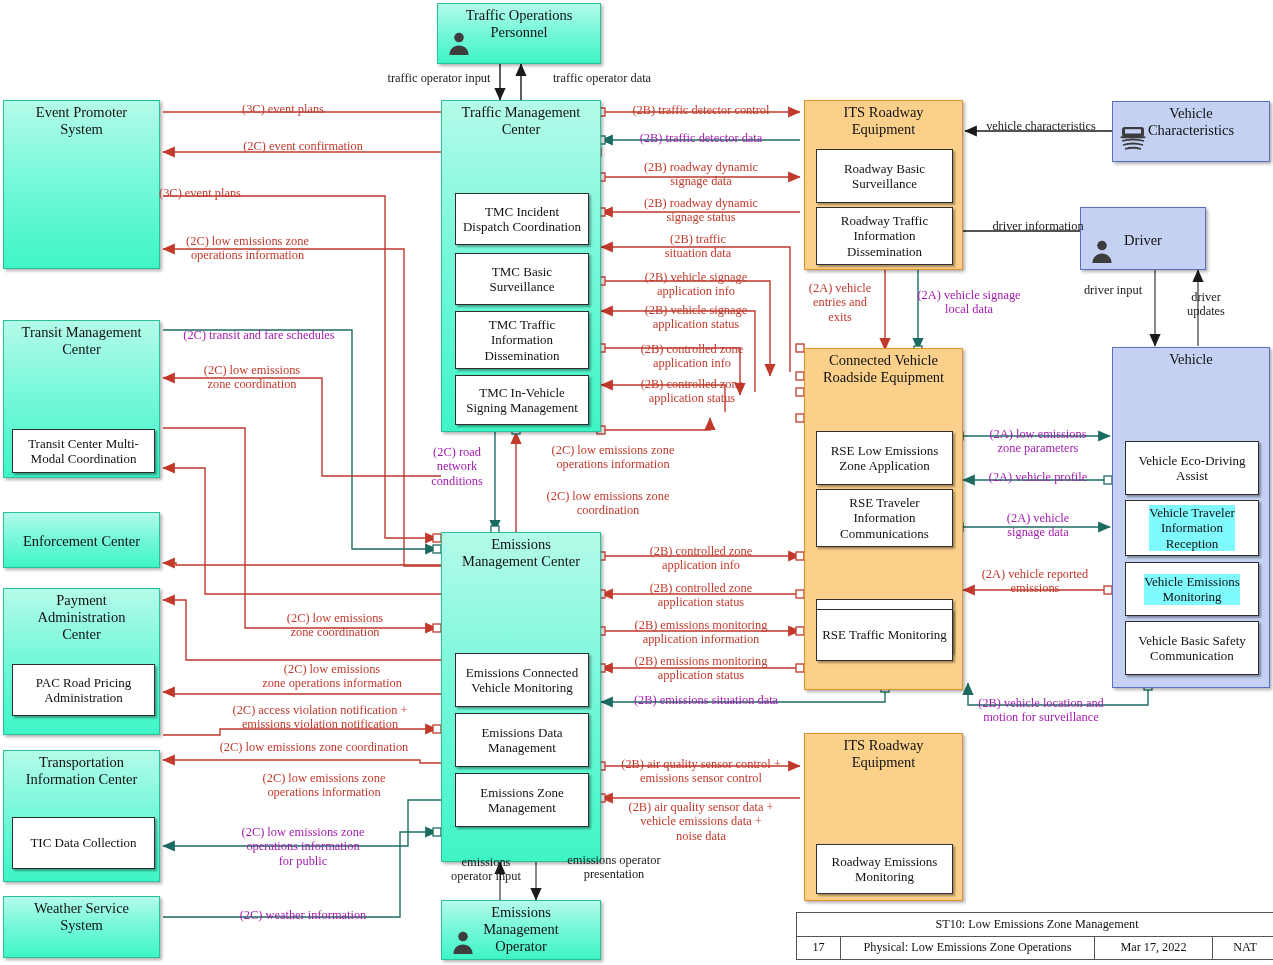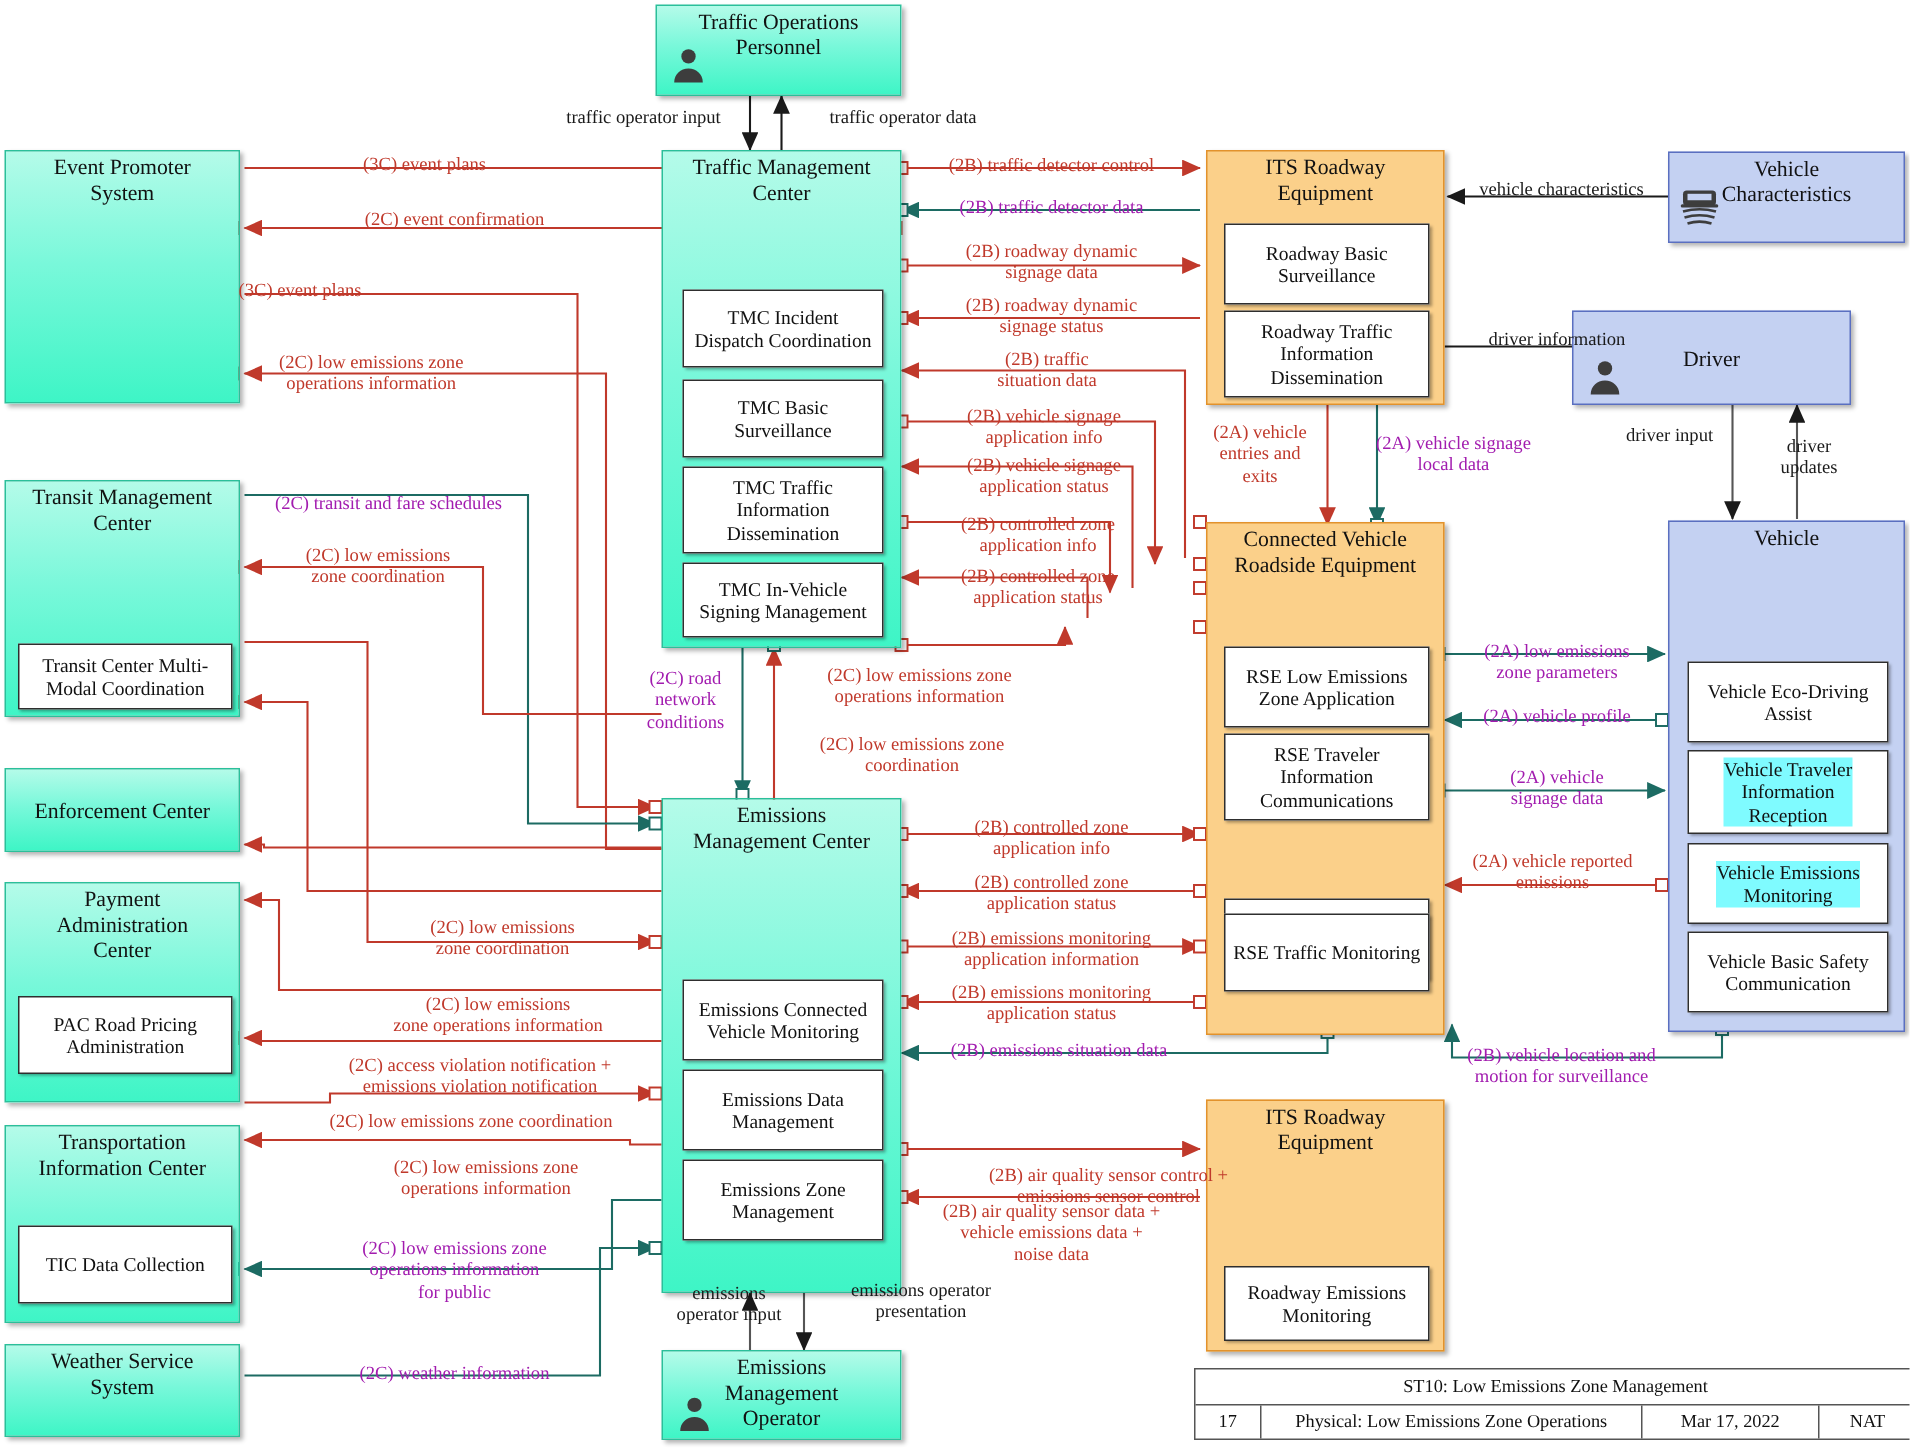--- a/index.html
+++ b/index.html
@@ -298,21 +298,21 @@
   <svg class="glyph" style="left:5px;top:22px;width:30px;height:30px;" viewBox="0 0 30 30">
     <rect x="4" y="3" width="22" height="10" rx="2.5" fill="#3d3d3d"></rect>
     <rect x="7" y="5.2" width="16" height="4.3" fill="#c4d1f2"></rect>
     <rect x="2.5" y="12.2" width="25" height="2.1" rx="1" fill="#3d3d3d"></rect>
     <path d="M4,17 Q15,14 26,17" stroke="#3d3d3d" stroke-width="1.8" fill="none"></path>
     <path d="M5,21 Q15,18 25,21" stroke="#3d3d3d" stroke-width="1.8" fill="none"></path>
     <path d="M7,25 Q15,22.5 23,25" stroke="#3d3d3d" stroke-width="1.8" fill="none"></path>
   </svg>
 </div>
 
-<div class="node blue" style="left:1048px;top:207px;width:186px;height:63px;justify-content:center;">
+<div class="node blue" style="left:1080px;top:207px;width:126px;height:63px;justify-content:center;">
   <div class="title">Driver</div>
   <svg class="glyph" style="left:8px;top:30px;" viewBox="0 0 24 24">
     <circle cx="12" cy="7" r="4.4" fill="#3d3d3d"></circle>
     <path d="M3.2 23c0-5.1 3.9-8.6 8.8-8.6s8.8 3.5 8.8 8.6z" fill="#3d3d3d"></path>
   </svg>
 </div>
 
 <div class="node blue" style="left:1112px;top:347px;width:158px;height:341px;">
   <div class="title">Vehicle</div>
   <div class="sub" style="left:12px;top:93px;width:134px;height:54px;">Vehicle Eco-Driving
@@ -323,21 +323,21 @@
 Reception</span>
   </div>
   <div class="sub" style="left:12px;top:214px;width:134px;height:54px;">
     <span class="hltext">Vehicle Emissions
 Monitoring</span>
   </div>
   <div class="sub" style="left:12px;top:273px;width:134px;height:54px;">Vehicle Basic Safety
 Communication</div>
 </div>
 
-<div class="lbl blk" style="left:358px;top:71px;width:142px;text-align:center;">traffic operator input</div>
+<div class="lbl blk" style="left:368px;top:71px;width:142px;text-align:center;">traffic operator input</div>
 <div class="lbl blk" style="left:528px;top:71px;width:148px;">traffic operator data</div>
 <div class="lbl red" style="left:183px;top:102px;width:200px;">(3C) event plans</div>
 <div class="lbl red" style="left:183px;top:139px;width:240px;">(2C) event confirmation</div>
 <div class="lbl red" style="left:100px;top:186px;width:200px;">(3C) event plans</div>
 <div class="lbl red" style="left:140px;top:234px;width:215px;">(2C) low emissions zone
 operations information</div>
 
 <div class="lbl red" style="left:606px;top:103px;width:190px;">(2B) traffic detector control</div>
 <div class="lbl grn" style="left:606px;top:131px;width:190px;">(2B) traffic detector data</div>
 <div class="lbl red" style="left:606px;top:160px;width:190px;">(2B) roadway dynamic
@@ -401,21 +401,21 @@
 <div class="lbl red" style="left:200px;top:703px;width:240px;">(2C) access violation notification +
 emissions violation notification</div>
 <div class="lbl red" style="left:190px;top:740px;width:248px;">(2C) low emissions zone coordination</div>
 <div class="lbl red" style="left:215px;top:771px;width:218px;">(2C) low emissions zone
 operations information</div>
 <div class="lbl grn" style="left:196px;top:825px;width:214px;">(2C) low emissions zone
 operations information
 for public</div>
 <div class="lbl grn" style="left:196px;top:908px;width:214px;">(2C) weather information</div>
 
-<div class="lbl red" style="left:600px;top:776px;width:202px;padding-left:38px;">(2B) air quality sensor control +
+<div class="lbl red" style="left:600px;top:757px;width:202px;">(2B) air quality sensor control +
 emissions sensor control</div>
 <div class="lbl red" style="left:600px;top:800px;width:202px;">(2B) air quality sensor data +
 vehicle emissions data +
 noise data</div>
 
 <div class="lbl blk" style="left:426px;top:855px;width:120px;">emissions
 operator input</div>
 <div class="lbl blk" style="left:546px;top:853px;width:136px;">emissions operator
 presentation</div>
 <div class="lbl grn" style="left:946px;top:696px;width:190px;">(2B) vehicle location and

